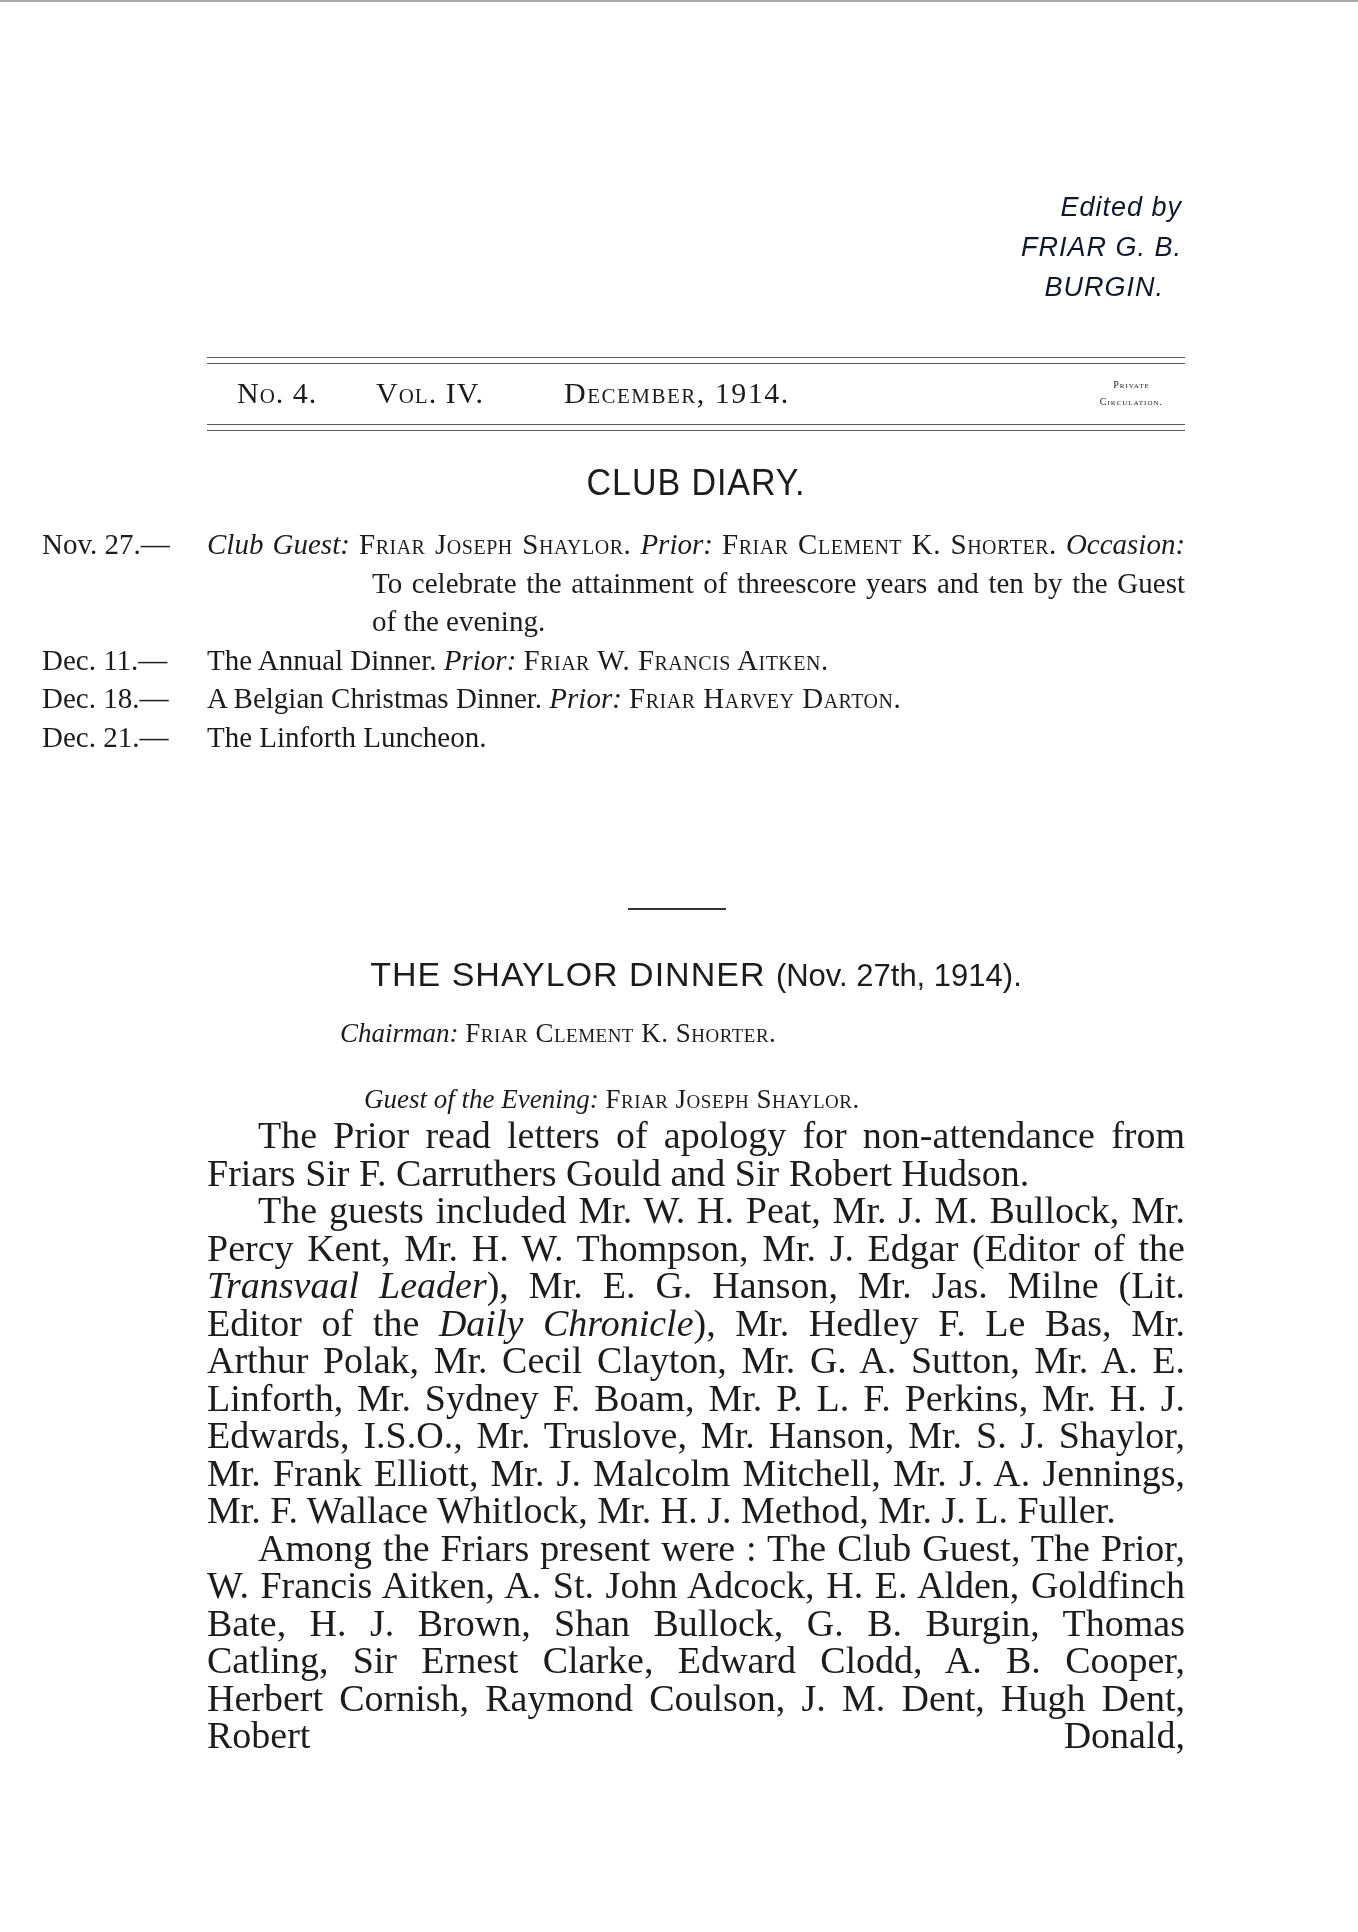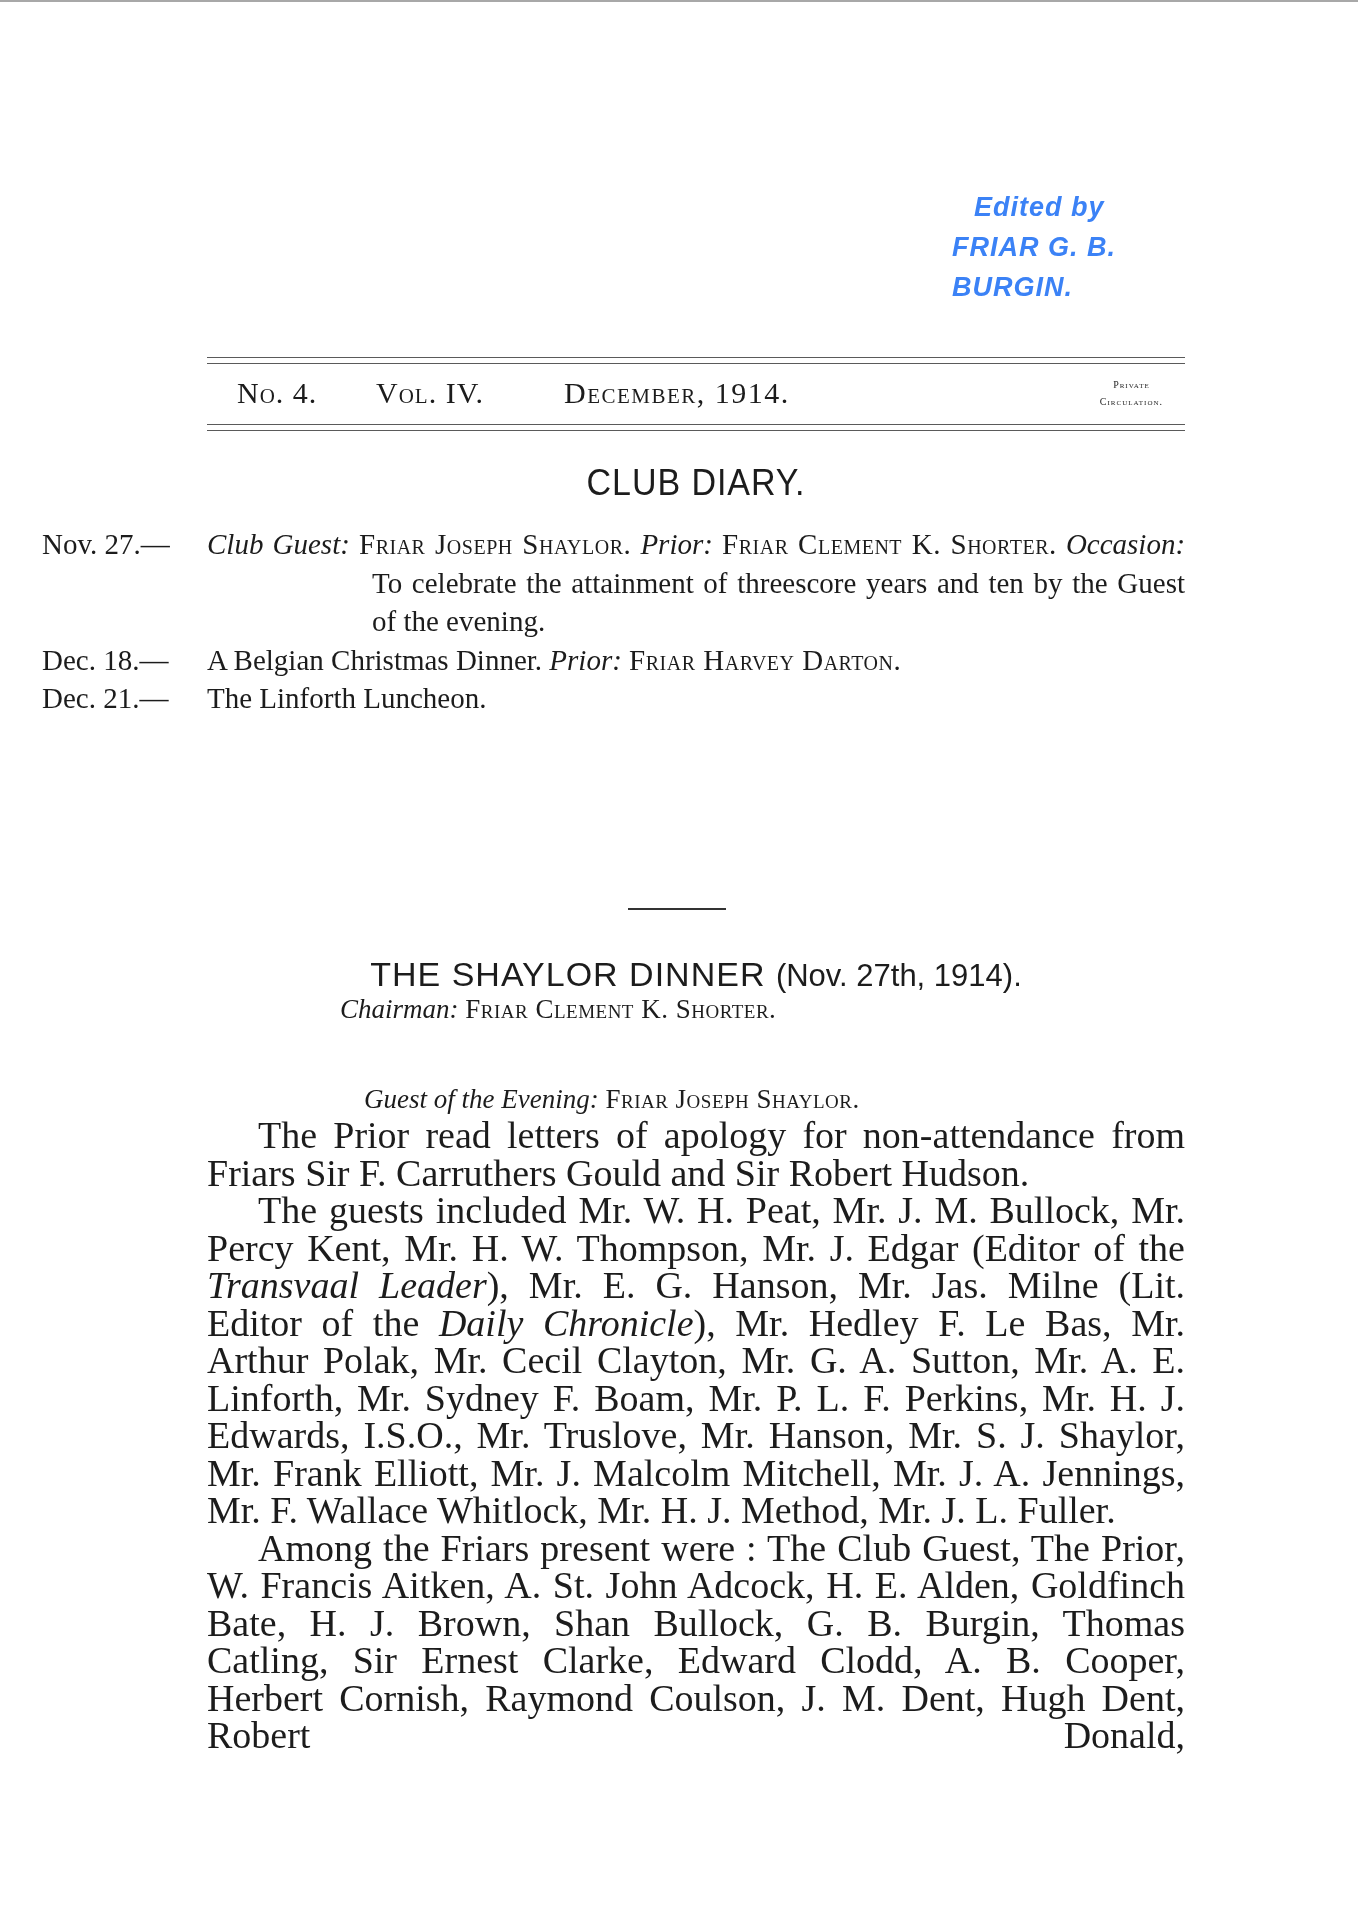--- a/index.html
+++ b/index.html
@@ -8,23 +8,23 @@
       font-family: "Liberation Serif", "DejaVu Serif", serif; color: #1c1c1c;
     }
     .topbar { position: absolute; left: 0; top: 0; width: 1358px; height: 2px; background: #a8a8a8; }
     .page { position: absolute; left: 207px; top: 0; width: 978px; }
 
     
     .masthead { position: absolute; top: 175px; left: 0; width: 978px; height: 160px; }
     .title { position: absolute; left: 0; top: 0; font-family: "DejaVu Serif", serif; font-weight: bold;
       font-size: 64px; line-height: 86px; letter-spacing: 2px; color: #141414; }
     .title div { white-space: nowrap; }
-    .editor { position: absolute; left: 745px; top: 12px; width: 230px; text-align: left;
-      font-family: "Liberation Sans", sans-serif; font-style: italic; font-weight: bold;
-      font-size: 27px; line-height: 40px; color: #3b82f6; letter-spacing: 1px; }
+    .editor { position: absolute; left: 745px; top: 12px; width: 230px; text-align: right;
+      font-family: "Liberation Sans", sans-serif; font-style: italic; font-weight: normal;
+      font-size: 27px; line-height: 40px; color: #0f172a; letter-spacing: 1px; }
     .editor .l1 { padding-left: 22px; }
     .editor .l2 { padding-left: 0; }
     .editor .l3 { padding-right: 18px; }
 
     
     .rule { position: absolute; left: 0; width: 978px; height: 1px; background: #5a5a5a; }
     .issuebar { position: absolute; top: 372px; left: 0; width: 978px; height: 50px; }
     .issue-no { position: absolute; left: 30px; top: 4px; font-size: 30px; font-variant: small-caps; letter-spacing: 1px; white-space: nowrap; }
     .issue-vol { position: absolute; left: 169px; top: 4px; font-size: 30px; font-variant: small-caps; letter-spacing: 1px; white-space: nowrap; }
     .issue-date { position: absolute; left: 357px; top: 4px; font-size: 30px; font-variant: small-caps; letter-spacing: 1.5px; white-space: nowrap; }
@@ -36,21 +36,21 @@
     .entry { padding-left: 165px; text-indent: -165px; text-align: justify; }
     .entry .date { display: inline-block; width: auto; }
     .sc { font-variant: small-caps; letter-spacing: 0.5px; }
     .it { font-style: italic; }
     .divider { position: absolute; top: 908px; left: 421px; width: 98px; height: 2px; background: #333; }
 
     .dinner-title { position: absolute; top: 955px; left: 0; width: 978px; text-align: center;
       font-family: "Liberation Sans", sans-serif; font-size: 34px; letter-spacing: 1px; }
     .dinner-title .date-paren { font-size: 31px; letter-spacing: 0; }
     .meta { position: absolute; left: 133px; font-size: 27px; white-space: nowrap; }
-    .meta.chair { top: 994px; font-family: Liberation Serif, serif; }
+    .meta.chair { top: 1018px; font-family: Liberation Serif, serif; }
     .meta.guest { top: 1084px; margin-left: 24px; }
 
     .body-text { position: absolute; top: 1117px; left: 0; width: 978px; font-size: 38px; line-height: 37.5px; }
     .body-text p { margin: 0; text-indent: 51px; text-align: justify; text-align-last: left; }
     .body-text p.last { text-align-last: justify; }
   </style>
 </head>
 <body>
 
 <div class="topbar"></div>
@@ -78,20 +78,21 @@
     </div>
   </div>
 
   <div class="rule" style="top:424px;"></div>
   <div class="rule" style="top:430px;"></div>
 
   <div class="section-title">CLUB DIARY.</div>
 
   <div class="diary" id="diary">
       <div class="entry"><span class="date">Nov. 27.—</span><span class="it">Club Guest:</span><span> </span><span class="sc">Friar Joseph Shaylor.</span><span>  </span><span class="it">Prior:</span><span> </span><span class="sc">Friar Clement K. Shorter.</span><span>  </span><span class="it">Occasion:</span><span> To celebrate the attainment of threescore years and ten by the Guest of the evening.</span></div>
+      <div class="entry"><span class="date">Dec. 11.—</span><span>The Annual Dinner.  </span><span class="it">Prior:</span><span> </span><span class="sc">Friar W. Francis Aitken.</span></div>
       <div class="entry"><span class="date">Dec. 18.—</span><span>A Belgian Christmas Dinner.  </span><span class="it">Prior:</span><span> </span><span class="sc">Friar Harvey Darton.</span></div>
       <div class="entry"><span class="date">Dec. 21.—</span><span>The Linforth Luncheon.</span></div>
     </div>
 
   <div class="divider"></div>
 
   <div class="dinner-title">
     <span>THE SHAYLOR DINNER</span>
     <span class="date-paren">(Nov. 27th, 1914).</span>
   </div>

